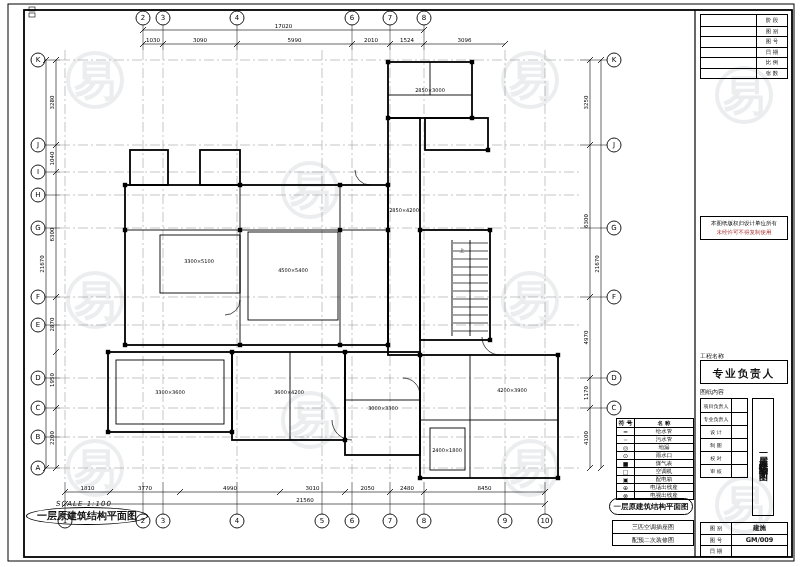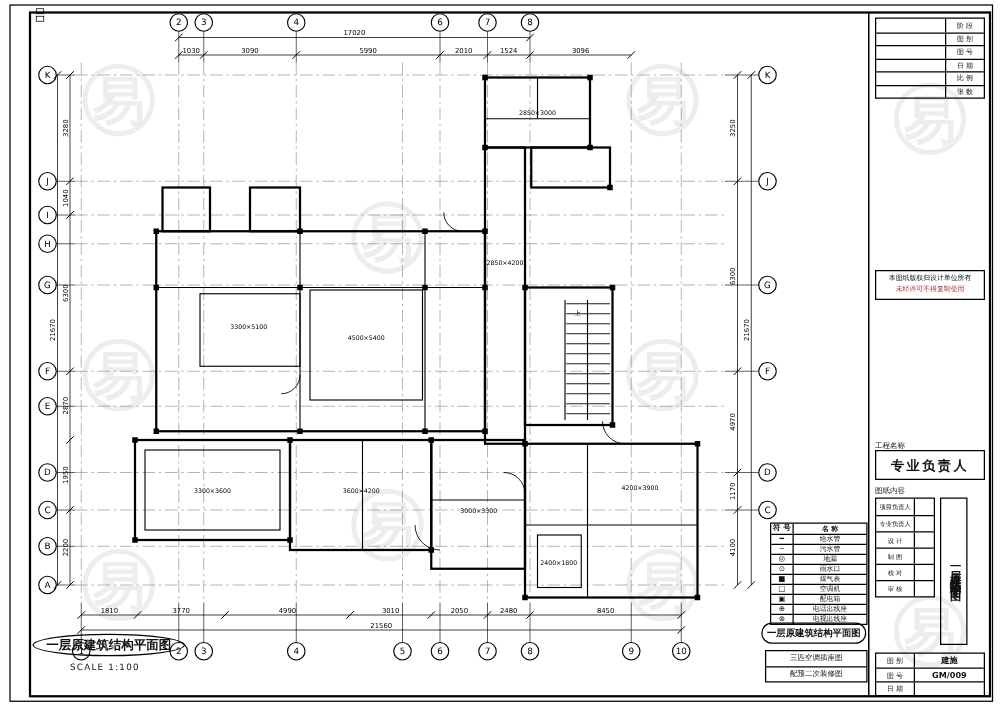--- a/index.html
+++ b/index.html
@@ -13,21 +13,21 @@
   .lg-row:first-child{border-top:none;}
   .lg-head{font-weight:bold;}
   .lg-sym{width:17px;text-align:center;border-right:0.5px solid #000;font-size:6px;line-height:8px;}
   .lg-name{flex:1;text-align:center;white-space:nowrap;}
   .legend-notes{left:612px;top:520px;width:82px;border:1px solid #000;}
   .note-row{height:12px;line-height:12px;text-align:center;font-size:6px;border-top:0.5px solid #000;box-sizing:border-box;white-space:nowrap;}
   .note-row:first-child{border-top:none;}
   
   .title-left{left:26px;top:507px;padding:1px 10px;border:1.5px solid #000;border-radius:50%;
               font-size:10px;font-weight:bold;white-space:nowrap;}
-  .scale-note{left:56px;top:530px;font-size:7px;letter-spacing:1px;}
+  .scale-note{left:56px;top:500px;font-size:7px;font-style:italic;letter-spacing:1px;}
   .title-center{left:609px;top:498px;width:84px;height:17px;border:1.2px solid #000;border-radius:9px;
                 font-size:7.5px;font-weight:bold;text-align:center;line-height:16px;white-space:nowrap;}
   
   .tb-top{left:700px;top:14px;width:88px;border:0.8px solid #000;}
   .tb-row{display:flex;height:10.5px;border-top:0.5px solid #000;box-sizing:border-box;align-items:stretch;}
   .tb-row:first-child{border-top:none;}
   .tb-cell{flex:1;border-right:0.5px solid #000;}
   .tb-label{width:30px;font-size:5.5px;display:flex;align-items:center;justify-content:center;white-space:nowrap;}
   .tb-note{left:700px;top:216px;width:88px;border:0.8px solid #000;padding:2px;font-size:5.5px;line-height:1.6;text-align:center;}
   .tb-note .red{color:#a33;}

